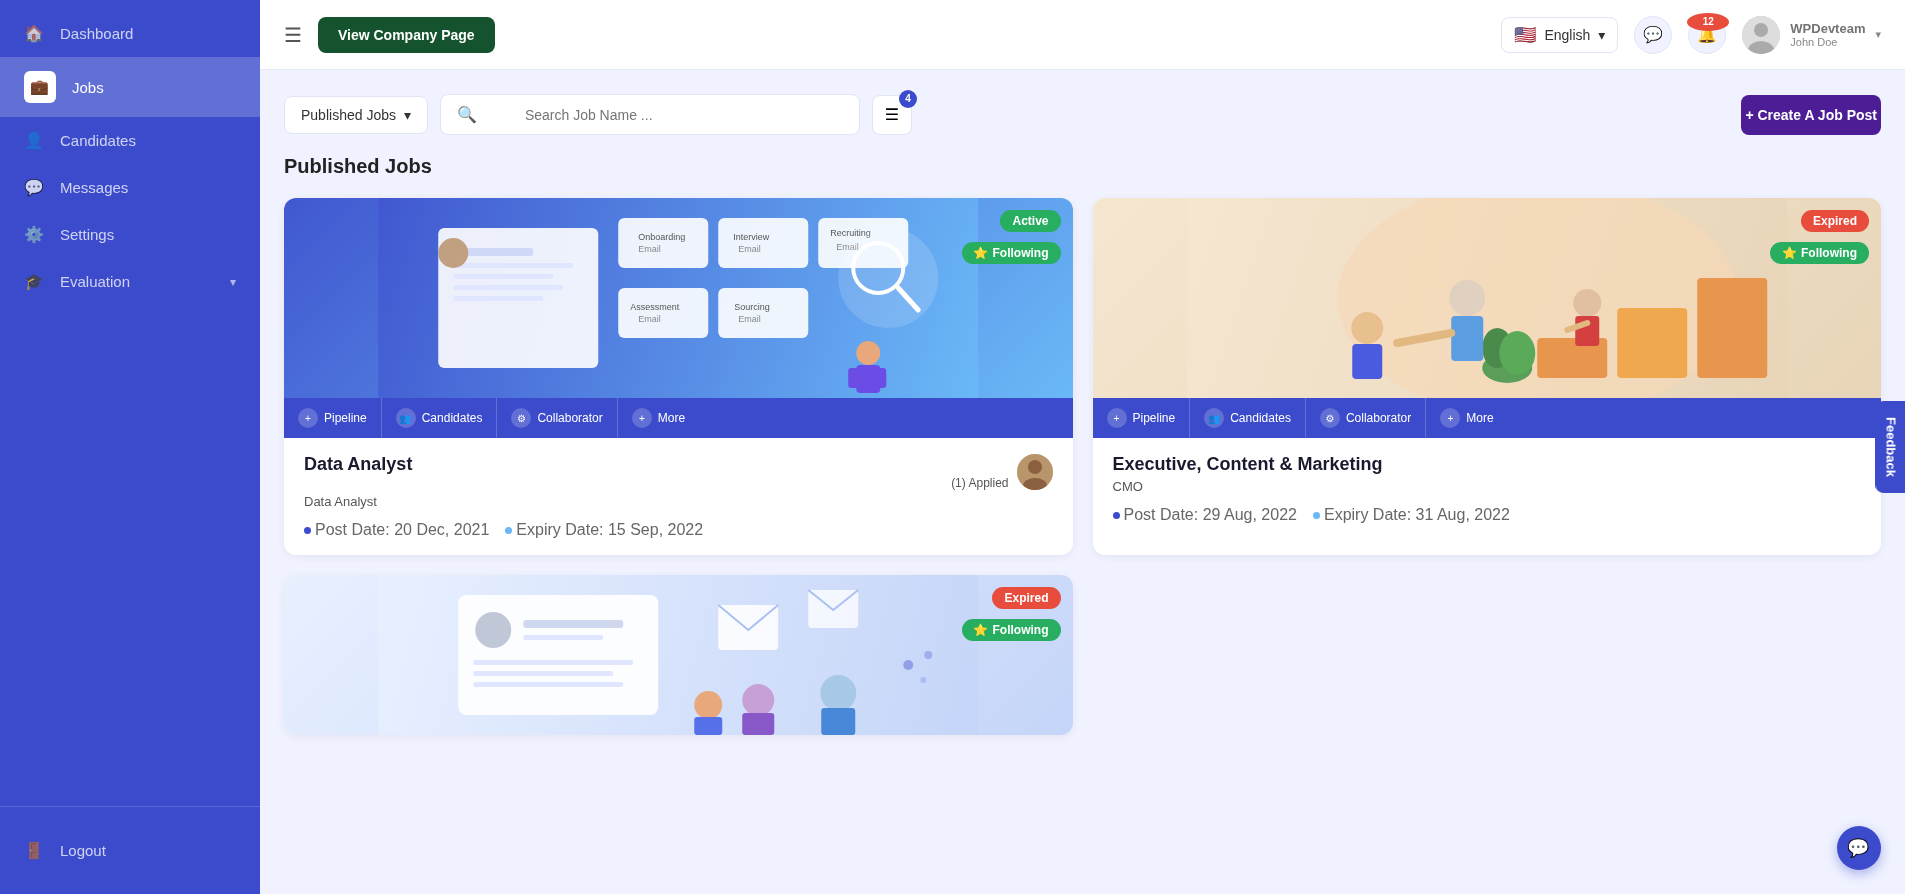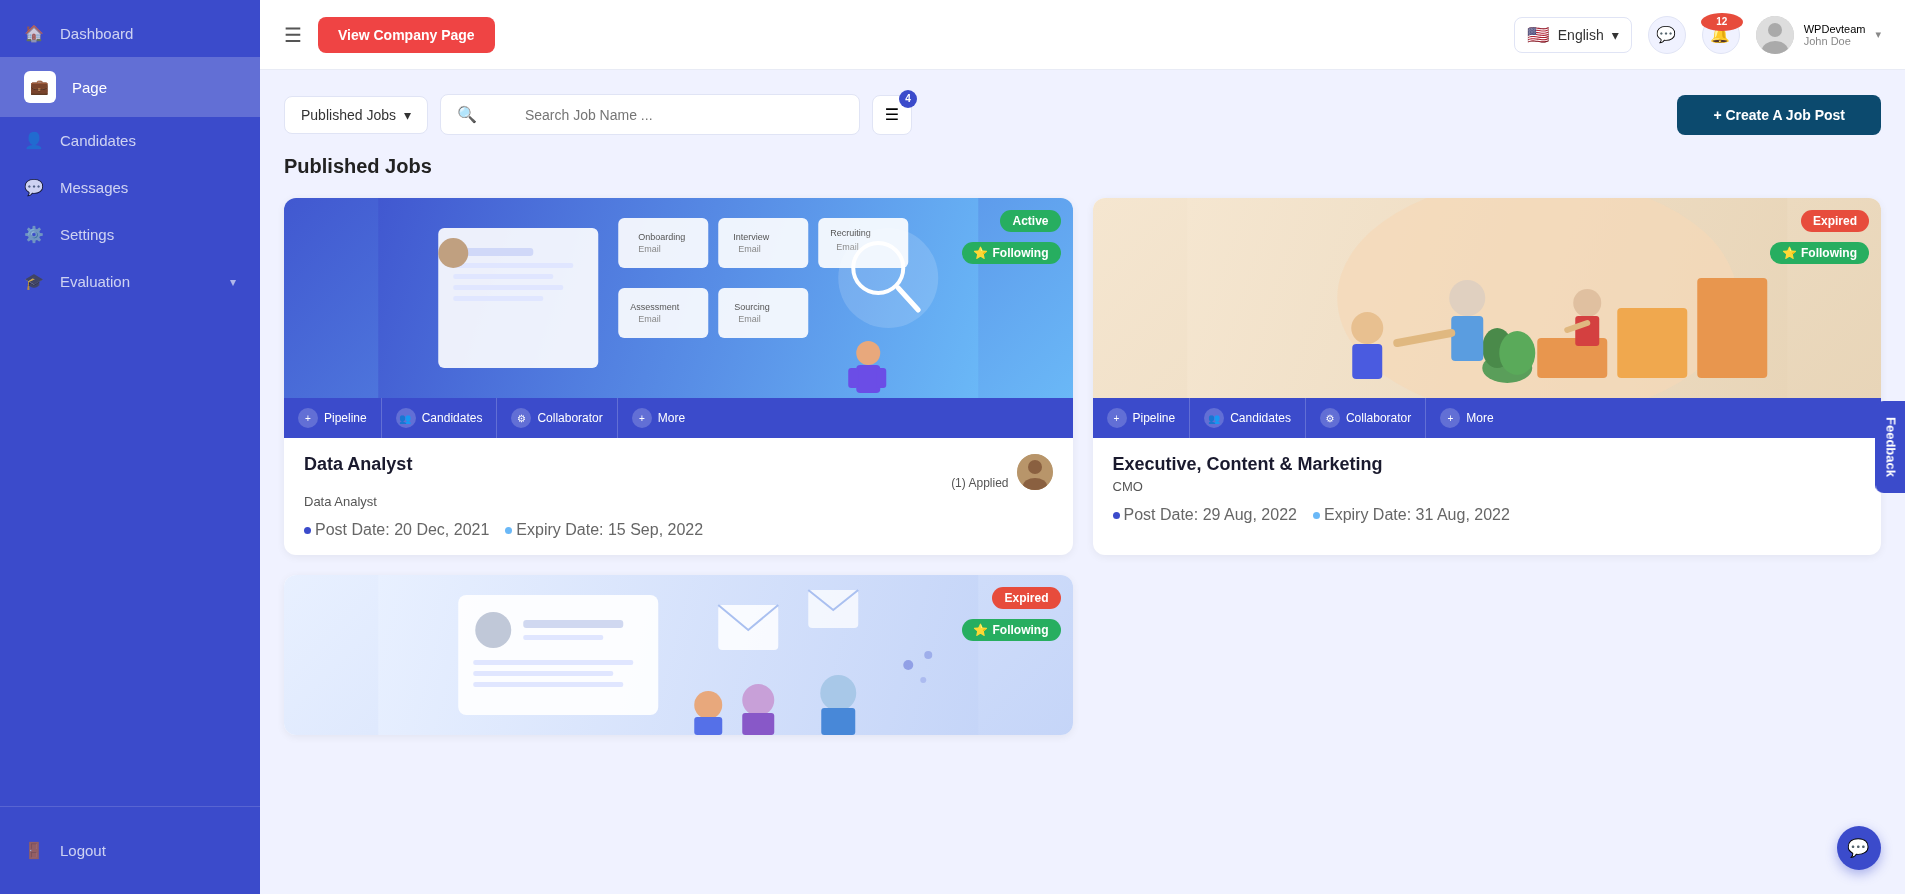--- a/index.html
+++ b/index.html
@@ -91,21 +91,21 @@
       height: 70px;
       border-bottom: 1px solid #e8ebf5;
       gap: 16px;
     }
     .header-menu-icon {
       font-size: 20px;
       cursor: pointer;
       color: #555;
     }
     .btn-view-company {
-      background: #ef4444;
+      background: #14532d;
       color: white;
       border: none;
       border-radius: 8px;
       padding: 10px 20px;
       font-size: 14px;
       font-weight: 600;
       cursor: pointer;
       white-space: nowrap;
     }
     .header-spacer { flex: 1; }
@@ -161,21 +161,21 @@
       height: 38px;
       border-radius: 50%;
       background: #ccc;
       overflow: hidden;
       display: flex;
       align-items: center;
       justify-content: center;
       font-size: 16px;
     }
     .user-text { display: flex; flex-direction: column; }
-    .user-name { font-size: 11px; font-weight: 400; color: #000000; }
+    .user-name { font-size: 13px; font-weight: 700; color: #737373; }
     .user-sub { font-size: 11px; color: #888; }
 
     
     .content {
       flex: 1;
       overflow-y: auto;
       padding: 24px;
     }
 
     
@@ -239,25 +239,25 @@
       width: 18px;
       height: 18px;
       font-size: 10px;
       display: flex;
       align-items: center;
       justify-content: center;
       font-weight: 700;
     }
     .toolbar-spacer { flex: 1; }
     .btn-create-job {
-      background: #0c4a6e;
+      background: #4c1d95;
       color: white;
       border: none;
       border-radius: 8px;
-      padding: 12px 36px;
+      padding: 12px 4px;
       font-size: 14px;
       font-weight: 600;
       cursor: pointer;
       display: flex;
       align-items: center;
       gap: 8px;
     }
 
     
     .section-title {
@@ -446,21 +446,21 @@
 
 <div class="sidebar">
 
   <nav class="sidebar-nav">
     <div class="nav-item">
       <span class="nav-icon">🏠</span>
       <span>Dashboard</span>
     </div>
     <div class="nav-item nav-item-jobs">
       <span class="nav-icon-box">💼</span>
-      <span>Page</span>
+      <span>Jobs</span>
     </div>
     <div class="nav-item">
       <span class="nav-icon">👤</span>
       <span>Candidates</span>
     </div>
     <div class="nav-item">
       <span class="nav-icon">💬</span>
       <span>Messages</span>
     </div>
     <div class="nav-item">

